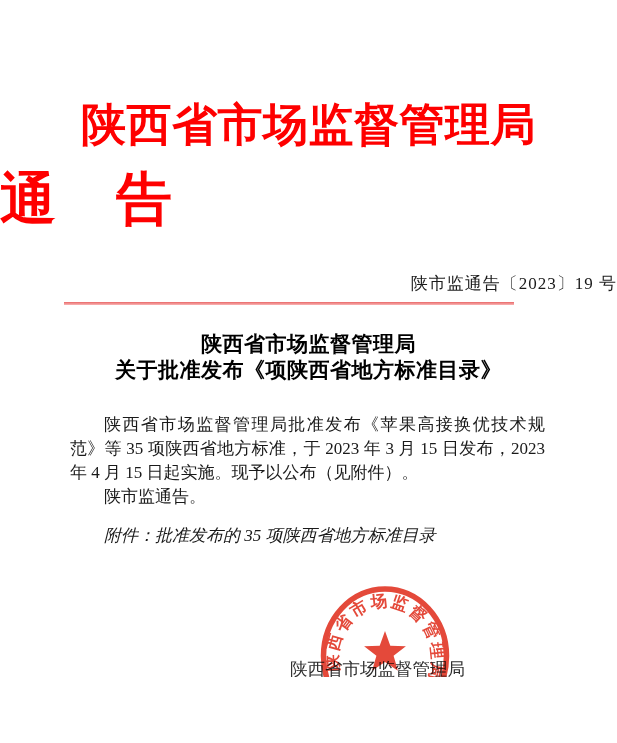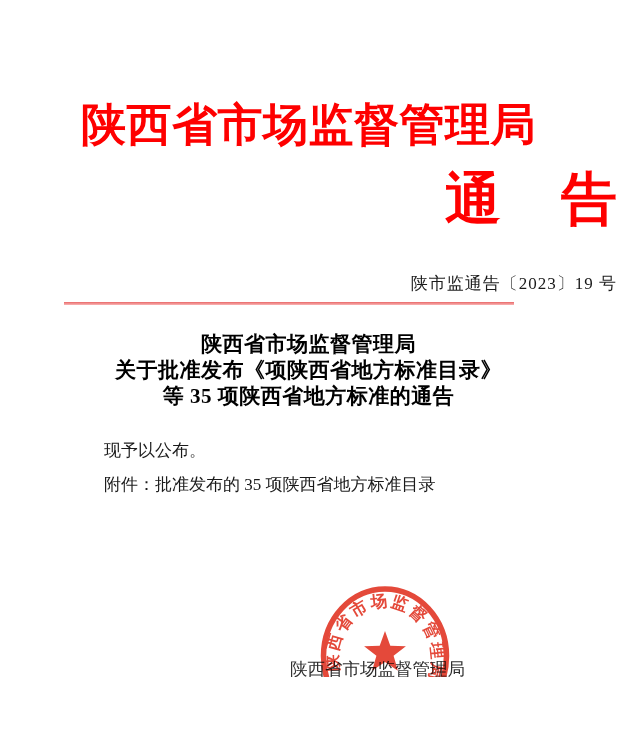--- a/index.html
+++ b/index.html
@@ -22,21 +22,21 @@
     text-align:center;
     letter-spacing:0.5px;
     white-space:nowrap;
   }
   .doc-type{
     margin-top:18px;
     font-size:56px;
     line-height:62px;
     font-weight:bold;
     color:#fe0000;
-    text-align:right;
+    text-align:left;
     word-spacing:46px;
     white-space:nowrap;
   }
   .doc-number{
     margin-top:44px;
     font-size:17px;
     line-height:20px;
     text-align:right;
     letter-spacing:1px;
     color:#1a1a1a;
@@ -58,21 +58,21 @@
   }
   
   .body-text{
     margin:30px 72px 0 70px;
     font-size:17px;
     line-height:24px;
     text-align:justify;
     color:#1a1a1a;
   }
   .body-text p{margin:0;text-indent:2em;}
-  .body-text p.attachment{margin-top:10px;}
+  .body-text p.attachment{margin-top:15px;font-style:italic;}
   
   .signature{
     position:absolute;
     top:656px;
     right:152px;
     text-align:center;
     font-size:17.5px;
     line-height:27px;
     color:#2e2e2e;
     z-index:1;
@@ -105,25 +105,25 @@
 
   <div class="doc-type">通 告</div>
 
   <div class="doc-number">陕市监通告〔2023〕19 号</div>
 
   <div class="red-line"></div>
 
   <div class="notice-title">
     <div>陕西省市场监督管理局</div>
     <div>关于批准发布《项陕西省地方标准目录》</div>
-    <div>等 35 项陕西省地方标准的通告</div>
   </div>
 
   <div class="body-text">
-    <p>现予以公布。</p>
+    <p>陕西省市场监督管理局批准发布《苹果高接换优技术规范》等 35 项陕西省地方标准，于 2023 年 3 月 15 日发布，2023 年 4 月 15 日起实施。现予以公布（见附件）。</p>
+    <p>陕市监通告。</p>
     <p class="attachment">附件：批准发布的 35 项陕西省地方标准目录</p>
   </div>
 
   <div class="signature">
     <div>陕西省市场监督管理局</div>
     <div>2023 年 3 月 15 日</div>
   </div>
 
   <svg class="seal" viewBox="0 0 134 144" xmlns="http://www.w3.org/2000/svg">
     <defs>

